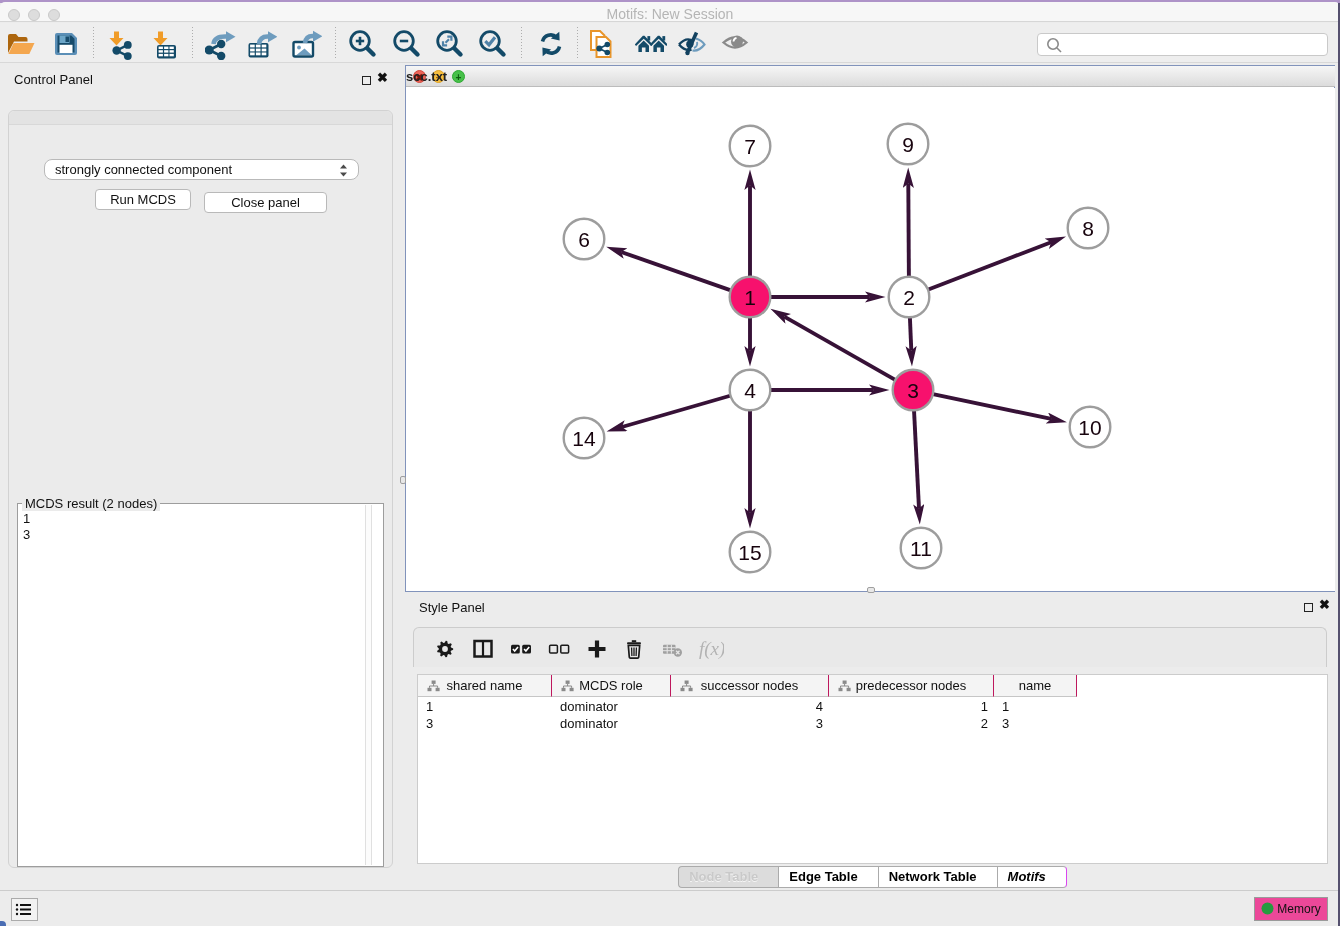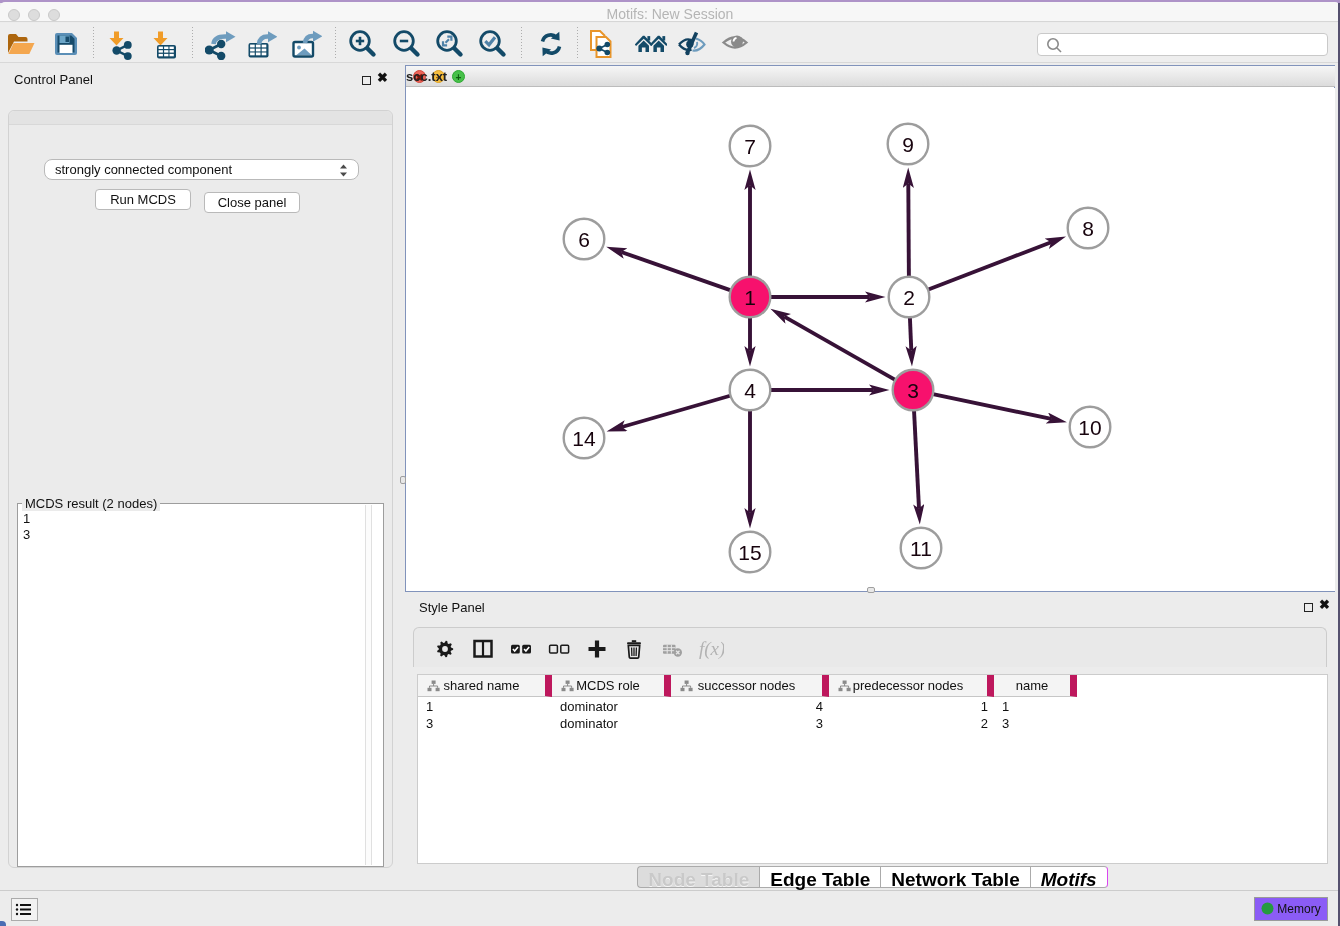--- a/index.html
+++ b/index.html
@@ -37,31 +37,31 @@
 #netwin { left:405px; top:65px; width:930px; height:527px; border:1px solid #8193bb; background:#ffffff; }
 #nw-titlebar { left:0; top:0; width:929px; height:21px; background:linear-gradient(#f6f6f6,#dcdcdc); border-bottom:1px solid #bcbcbc; }
 .tlb { position:absolute; top:3.5px; width:13px; height:13px; border-radius:50%; font-size:10px; font-weight:bold; text-align:center; line-height:13px; }
 #nw-title { left:0; top:3px; width:929px; text-align:left; font-size:13px; font-weight:bold; color:#222; }
 #netcanvas { left:0; top:22px; width:929px; height:503px; background:#ffffff; }
 
 #tpanel { left:405px; top:594px; width:935px; height:296px; background:#ececec; }
 #tp-title { left:14px; top:6px; font-size:13px; color:#111; }
 #tp-toolbar { left:8px; top:33px; width:914px; height:40px; background:#e9e9e9; border:1px solid #cccccc; border-radius:6px 6px 0 0; border-bottom:none; }
 #tablebox { left:12px; top:80px; width:911px; height:190px; background:#ffffff; border:1px solid #cccccc; }
-.th { position:absolute; top:0; height:22px; background:#f4f4f4; border-right:7px solid #be185d; border-bottom:1px solid #c6c6c6; font-size:13px; color:#111; text-align:center; line-height:21px; }
+.th { position:absolute; top:0; height:22px; background:#f4f4f4; border-right:1px solid #be185d; border-bottom:1px solid #c6c6c6; font-size:13px; color:#111; text-align:center; line-height:21px; }
 .th svg { position:absolute; left:9px; top:5px; }
 .td { position:absolute; font-size:13px; color:#111; height:17px; line-height:17px; }
 .btabs { left:0; top:272px; width:935px; height:22px; display:flex; justify-content:center; }
-.btab { font-size:19px; font-weight:bold; color:#000; background:#ffffff; border:1px solid #ababab; border-right:none; padding:2px 10px 3px 10px; height:22px; }
+.btab { font-size:13px; font-weight:bold; color:#000; background:#ffffff; border:1px solid #ababab; border-right:none; padding:2px 20px 3px 10px; height:22px; }
 .btab.sel { background:#dcdcdc; color:#c9c9c9; text-shadow:0 1px 0 #f5f5f5; border-radius:4px 0 0 4px; }
 .btab.last { border-right:1px solid #d946ef; border-radius:0 4px 4px 0;font-style:italic; }
 
 #statusbar { left:0; top:890px; width:1340px; height:36px; background:#ececec; border-top:1px solid #cccccc; }
 #listbtn { left:11px; top:7px; width:27px; height:23px; background:#f2f2f2; border:1px solid #ababab; }
-#membtn { left:1254px; top:6px; width:74px; height:24px; background:#8b5cf6; border:1px solid #9a9a9a; font-size:12px; color:#111; text-align:center; line-height:22px; }
+#membtn { left:1254px; top:6px; width:74px; height:24px; background:#ec4899; border:1px solid #9a9a9a; font-size:12px; color:#111; text-align:center; line-height:22px; }
 #rightedge { left:1338px; top:3px; width:2px; height:923px; background:#55506e; }
 </style>
 </head>
 <body>
 <div class="abs" id="topstrip"></div>
 <div class="abs" id="titlebar">
   <div class="tl" style="left:8px;"></div>
   <div class="tl" style="left:28px;"></div>
   <div class="tl" style="left:48px;"></div>
 </div>
@@ -258,21 +258,21 @@
   <div class="floatbtn" style="left:361.5px; top:13px;"></div>
   <div class="closex" style="left:377px; top:7px;">✖</div>
   <div class="abs" id="cp-content">
     <div class="abs" id="combo">strongly connected component
       <svg width="9" height="13" style="position:absolute; right:10px; top:3.5px;">
           <polygon points="4.5,0.5 8,4.5 1,4.5" fill="#4a4a4a"></polygon>
           <polygon points="4.5,12.5 8,8.5 1,8.5" fill="#4a4a4a"></polygon>
         </svg>
     </div>
     <div class="btn" style="left:86px; top:78px; width:96px;">Run MCDS</div>
-    <div class="btn" style="left:195px; top:81px; width:96px;">Close panel</div>
+    <div class="btn" style="left:195px; top:81px; width:123px;">Close panel</div>
     <div class="abs" id="fieldset">
       <div class="abs" id="resultarea">1<br>3<div class="abs" id="scrolltrack"></div></div>
     </div>
     <div class="abs" id="legend">MCDS result (2 nodes)</div>
   </div>
 </div>
 
 <div class="abs" id="netwin">
   <div class="abs" id="nw-titlebar">
     <div class="tlb" style="left:7px; background:#ec6559; border:0.5px solid #d4473c; color:#7e1408;">✖</div>

